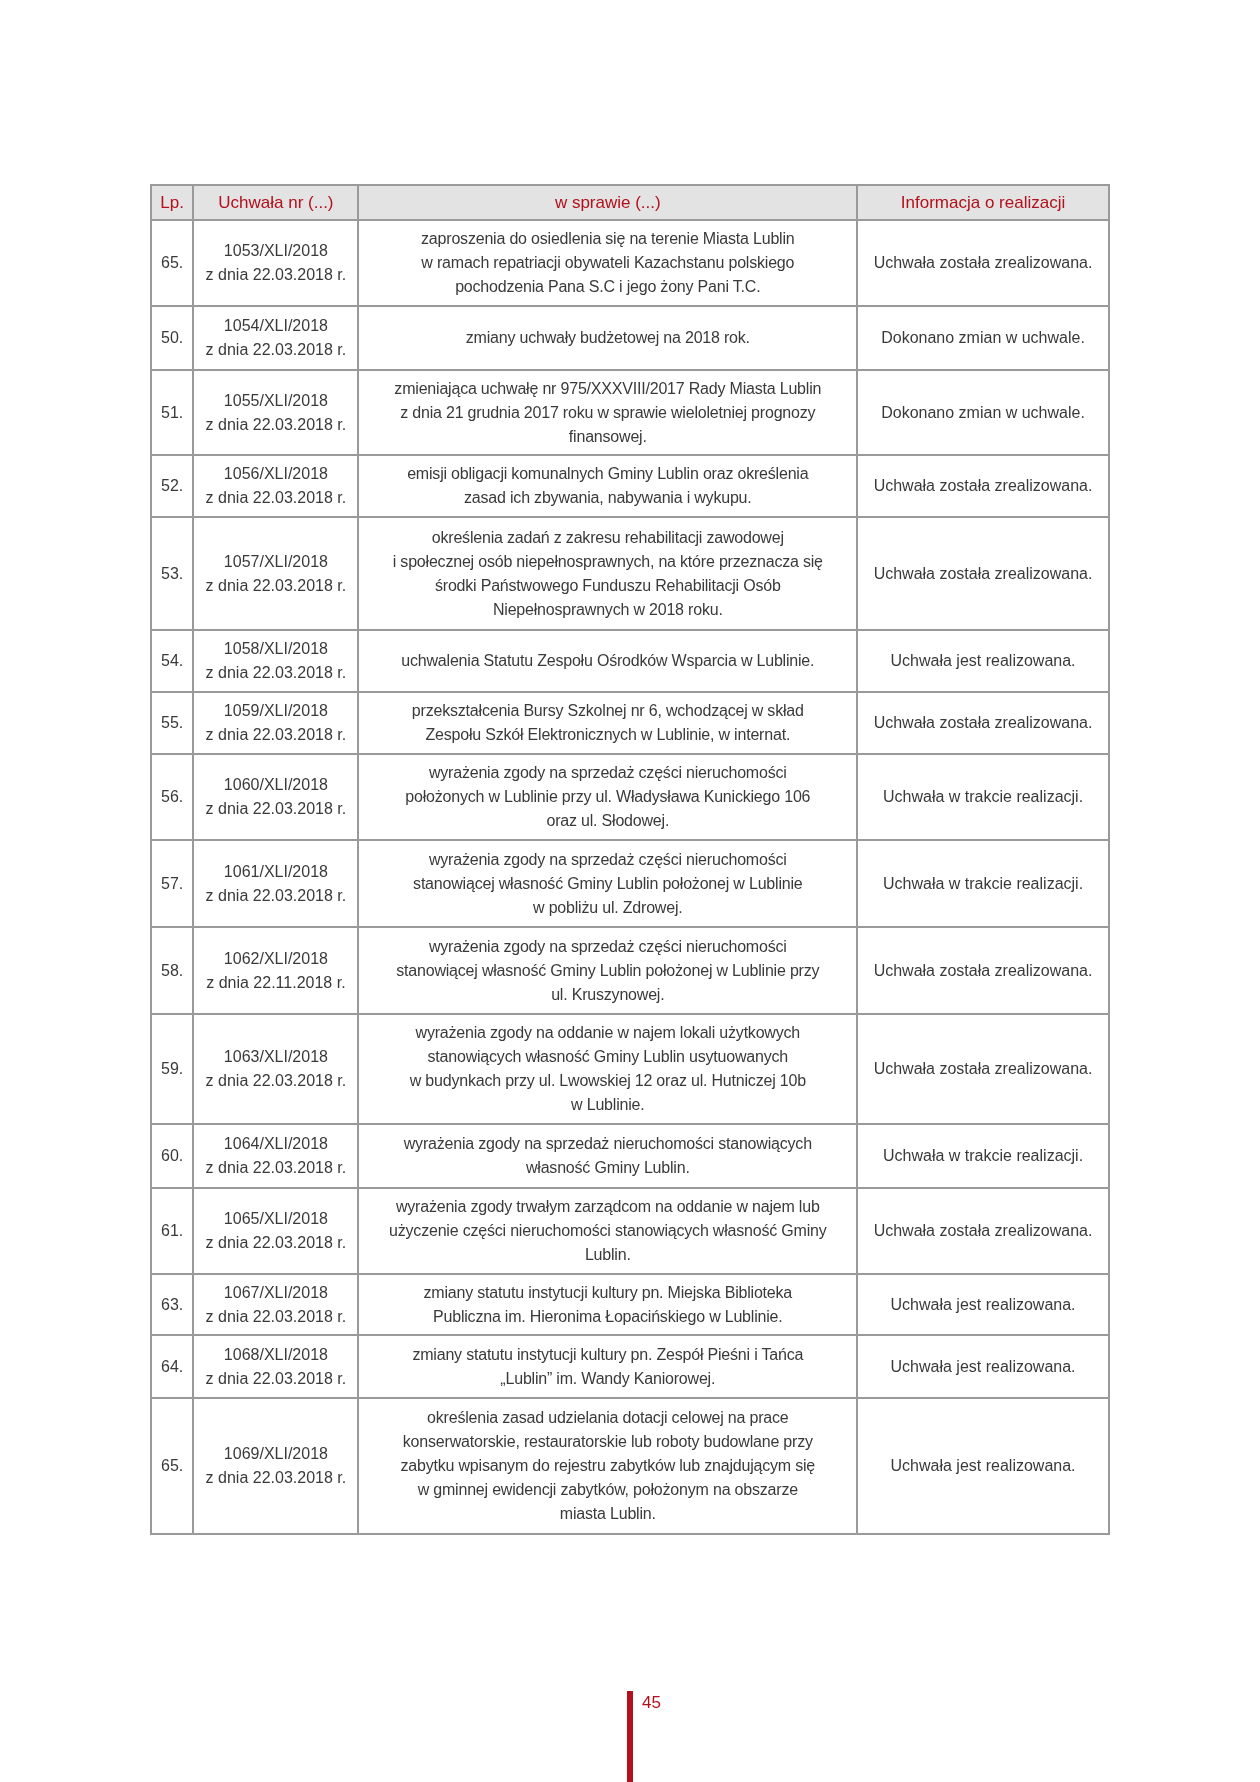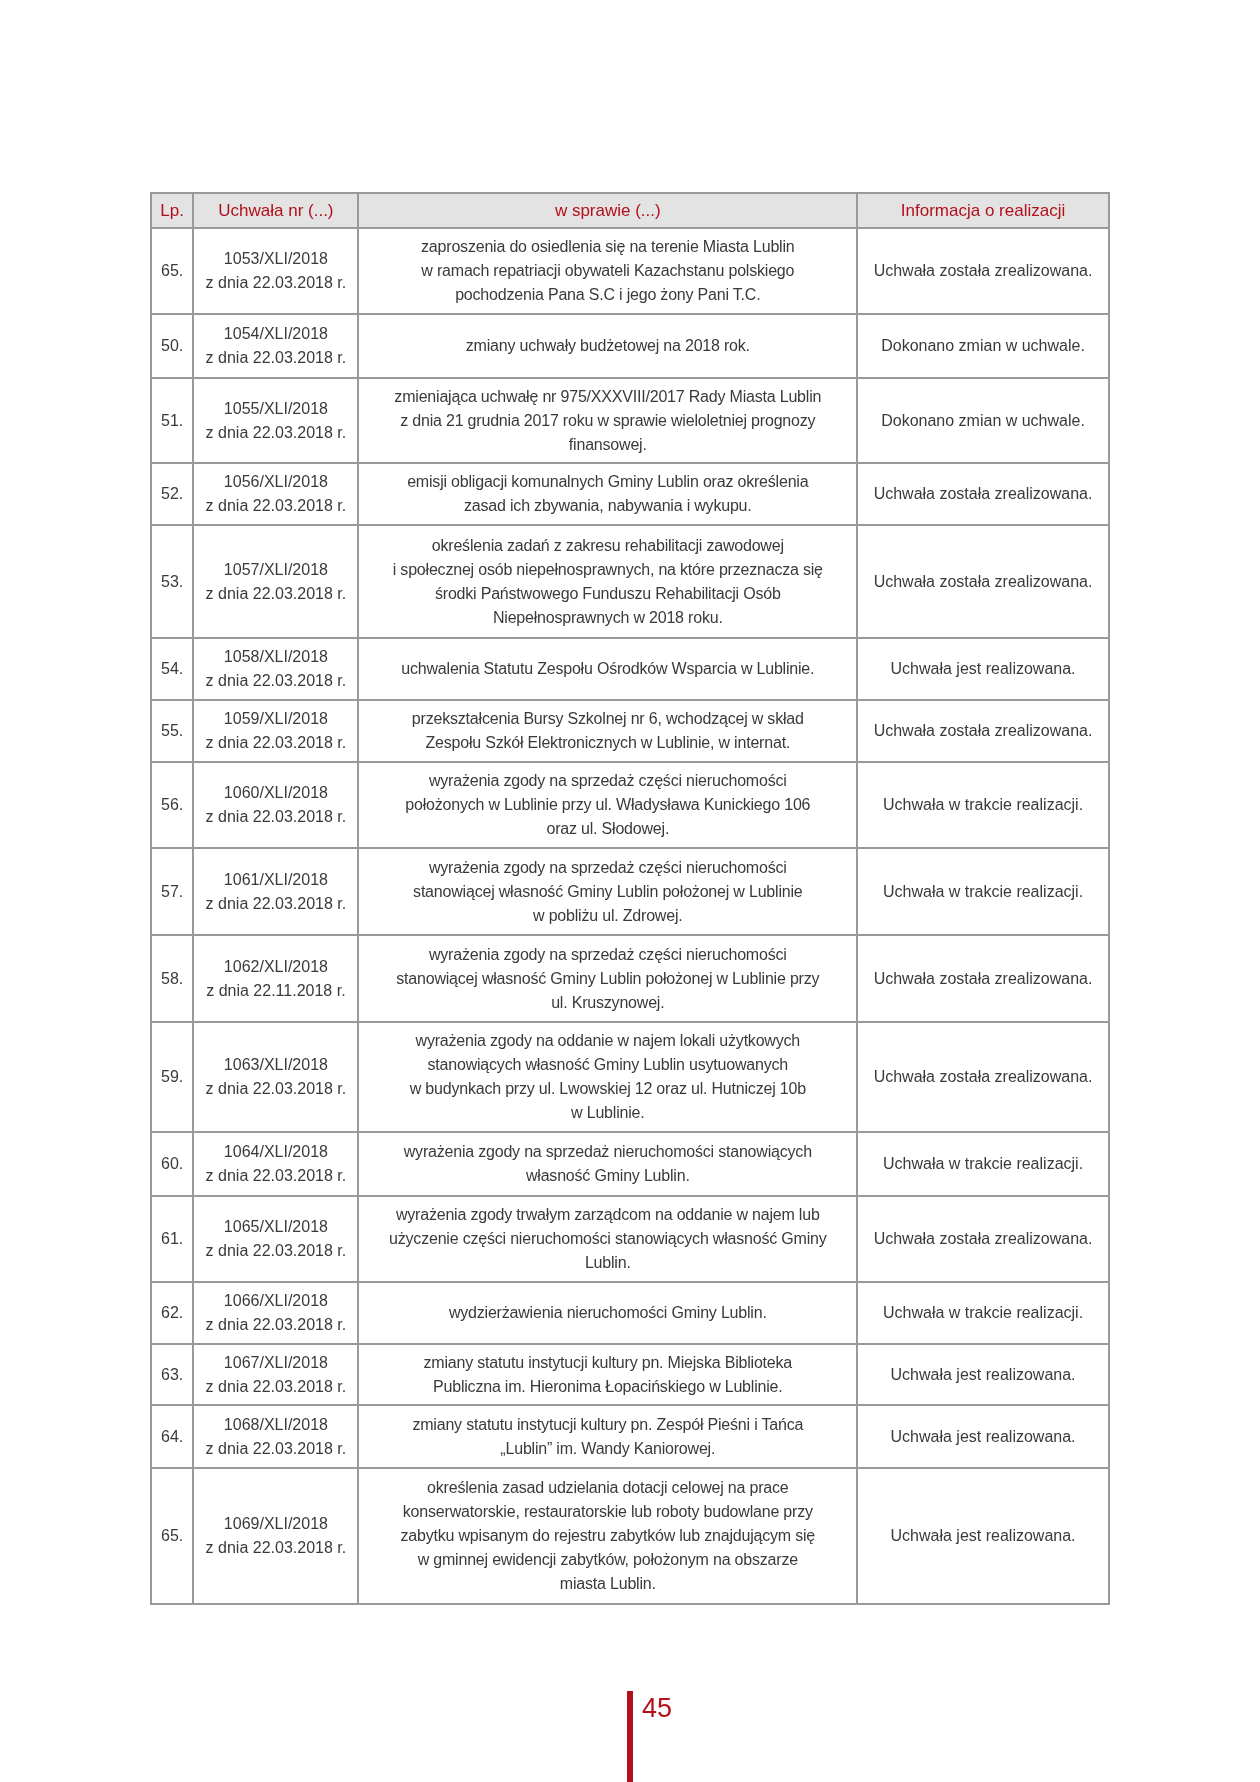--- a/index.html
+++ b/index.html
@@ -1,32 +1,32 @@
 <!DOCTYPE html>
 <html><head>
 <meta charset="utf-8">
 <style>
   html, body { margin: 0; padding: 0; background: #ffffff; }
   body { width: 1260px; height: 1782px; position: relative; overflow: hidden;
          font-family: "Liberation Sans", "DejaVu Sans", sans-serif; color: #3a3a3a; }
-  .tbl { position: absolute; left: 150px; top: 192px; width: 960px;
+  .tbl { position: absolute; left: 150px; top: 184px; width: 960px;
          border-collapse: collapse; table-layout: fixed; }
   .tbl th, .tbl td { border: 2px solid #9a9a9a; text-align: center; vertical-align: middle;
          padding: 0 4px; font-size: 16px; line-height: 24px; font-weight: normal; }
   .tbl th { background: #e3e3e3; color: #b3101b; font-size: 17px; height: 33px; }
   .tbl td { color: #3a3a3a; }
   .c1 { width: 41px; }
   .c2 { width: 160px; }
   .c3 { width: 483px; }
   .c4 { width: 244px; }
   .desc { white-space: pre-line; letter-spacing: -0.2px; }
   .num { white-space: pre-line; }
   .status { font-size: 16px; }
   .page-bar { position: absolute; left: 627px; top: 1691px; width: 6px; height: 91px; background: #b3101b; }
-  .page-num { position: absolute; left: 642px; top: 1693px; font-size: 27px; color: #b3101b; }
+  .page-num { position: absolute; left: 642px; top: 1693px; font-size: 17px; color: #b3101b; }
 </style>
 </head>
 <body>
 
 <table class="tbl">
   <colgroup>
     <col class="c1">
       <col class="c2">
       <col class="c3">
       <col class="c4">
@@ -145,27 +145,20 @@
       </tr>
       <tr style="height: 86px;">
         <td class="num">61.</td>
         <td class="num">1065/XLI/2018
 z dnia 22.03.2018 r.</td>
         <td class="desc">wyrażenia zgody trwałym zarządcom na oddanie w najem lub
 użyczenie części nieruchomości stanowiących własność Gminy
 Lublin.</td>
         <td class="status">Uchwała została zrealizowana.</td>
       </tr>
-      <tr style="height: 62px;">
-        <td class="num">62.</td>
-        <td class="num">1066/XLI/2018
-z dnia 22.03.2018 r.</td>
-        <td class="desc">wydzierżawienia nieruchomości Gminy Lublin.</td>
-        <td class="status">Uchwała w trakcie realizacji.</td>
-      </tr>
       <tr style="height: 61px;">
         <td class="num">63.</td>
         <td class="num">1067/XLI/2018
 z dnia 22.03.2018 r.</td>
         <td class="desc">zmiany statutu instytucji kultury pn. Miejska Biblioteka
 Publiczna im. Hieronima Łopacińskiego w Lublinie.</td>
         <td class="status">Uchwała jest realizowana.</td>
       </tr>
       <tr style="height: 63px; margin-left: 32px;">
         <td class="num">64.</td>

